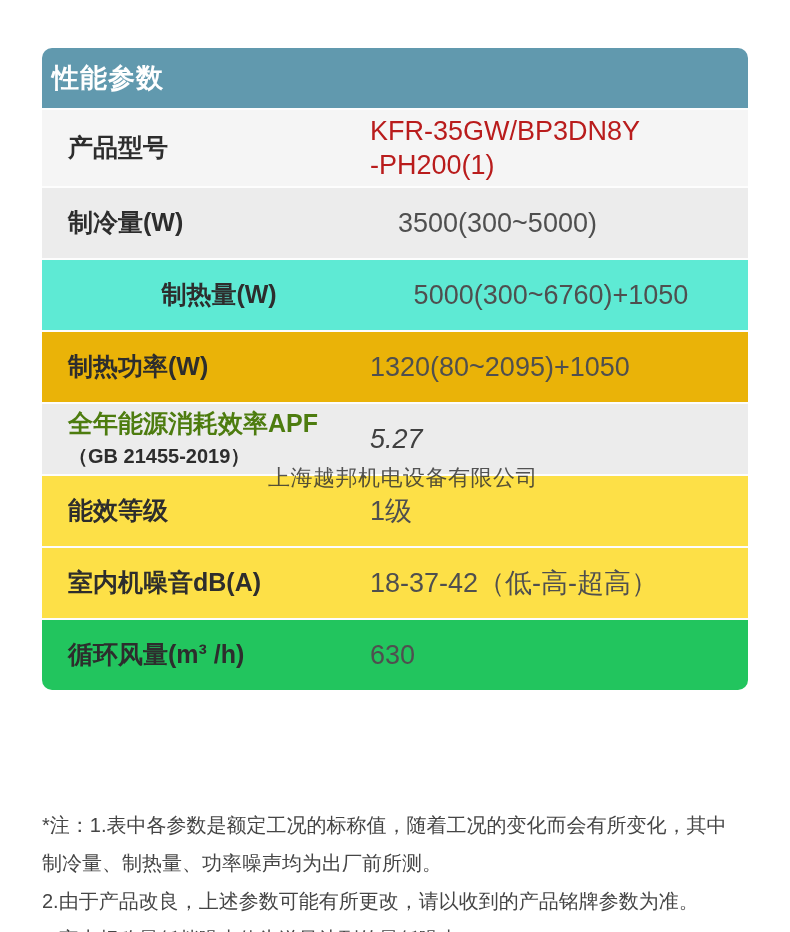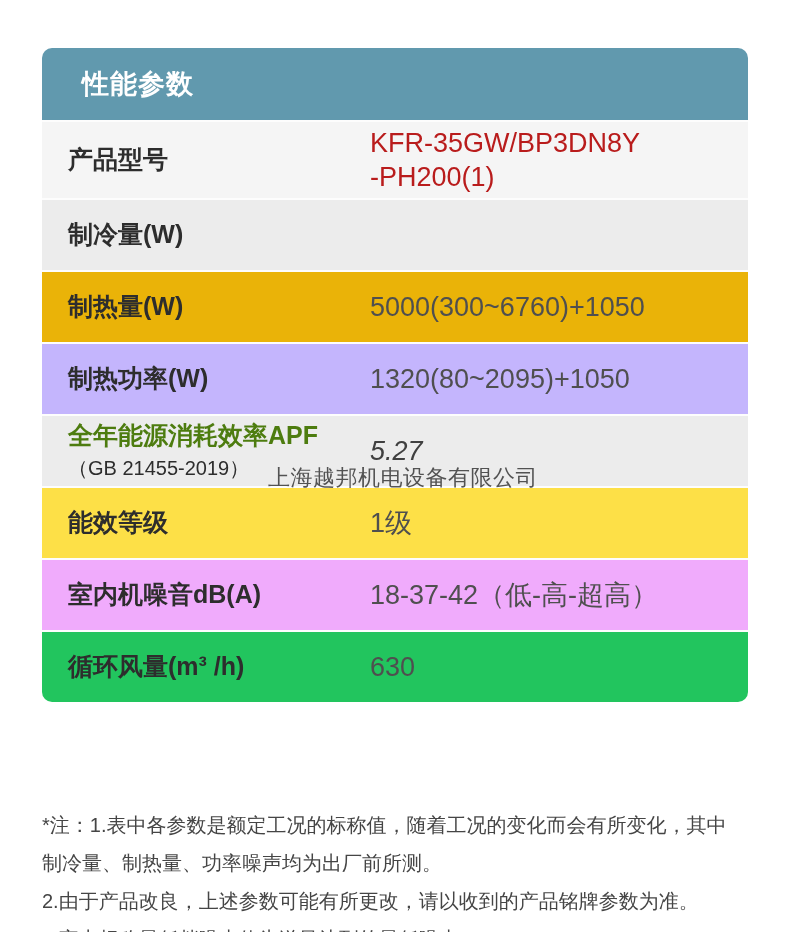--- a/index.html
+++ b/index.html
@@ -19,25 +19,25 @@
   }
   .spec-card {
     position: absolute;
     left: 42px;
     top: 48px;
     width: 706px;
     border-radius: 10px;
     overflow: hidden;
   }
   .card-header {
-    height: 72px;
+    height: 60px;
     background: #6199ae;
     display: flex;
     align-items: center;
-    padding-left: 40px;
+    padding-left: 10px;
     box-sizing: border-box;
   }
   .card-header .header-title {
     color: #ffffff;
     font-size: 27px;
     font-weight: bold;
     letter-spacing: 1px;
   }
   .spec-row {
     display: flex;
@@ -57,21 +57,21 @@
   }
   .row-label {
     font-size: 25px;
     font-weight: 600;
     color: #2d2d2d;
     line-height: 1.25;
   }
   .row-sublabel {
     display: block;
     font-size: 20px;
-    font-weight: 400;
+    font-weight: 700;
     color: #2d2d2d;
     margin-top: 3px;
   }
   .row-sublabel:empty { display: none; }
   .row-value-cell {
     flex: 1 1 auto;
     padding-right: 16px;
   }
   .row-value {
     font-size: 27px;
@@ -119,33 +119,36 @@
       <div class="row-value-cell">
         <span class="row-value" style="color: #b91c1c;">KFR-35GW/BP3DN8Y
 -PH200(1)</span>
       </div>
     </div>
 
     <div class="spec-row dark" style="background: rgb(236, 236, 236); gap: 28px;">
       <div class="row-label-cell">
         <span class="row-label" style="color: rgb(45, 45, 45);">制冷量(W)</span>
       </div>
-    </div>
-
-
-    <div class="spec-row dark" style="background: #eab308;">
+      <div class="row-value-cell">
+        <span class="row-value" style="color: rgb(79, 79, 79);">3500(300~5000)</span>
+      </div>
+    </div>
+
+
+    <div class="spec-row dark" style="background: #5eead4; text-align: center;">
       <div class="row-label-cell">
         <span class="row-label" style="color: rgb(45, 45, 45);">制热量(W)</span>
       </div>
       <div class="row-value-cell">
         <span class="row-value" style="color: rgb(79, 79, 79);">5000(300~6760)+1050</span>
       </div>
     </div>
 
-    <div class="spec-row light" style="background: #c4b5fd;">
+    <div class="spec-row light" style="background: #eab308;">
       <div class="row-label-cell">
         <span class="row-label" style="color: rgb(45, 45, 45);">制热功率(W)</span>
       </div>
       <div class="row-value-cell">
         <span class="row-value" style="color: rgb(79, 79, 79);">1320(80~2095)+1050</span>
       </div>
     </div>
 
     <div class="spec-row dark" style="background: rgb(236, 236, 236);">
       <div class="row-label-cell">
@@ -159,21 +162,21 @@
 
     <div class="spec-row light" style="background: #fde047;">
       <div class="row-label-cell">
         <span class="row-label" style="color: rgb(45, 45, 45);">能效等级</span>
       </div>
       <div class="row-value-cell">
         <span class="row-value" style="color: rgb(79, 79, 79);">1级</span>
       </div>
     </div>
 
-    <div class="spec-row dark" style="background: #f0abfc;">
+    <div class="spec-row dark" style="background: #fde047;">
       <div class="row-label-cell">
         <span class="row-label" style="color: rgb(45, 45, 45);">室内机噪音dB(A)</span>
       </div>
       <div class="row-value-cell">
         <span class="row-value" style="color: rgb(79, 79, 79);">18-37-42（低-高-超高）</span>
       </div>
     </div>
 
     <div class="spec-row light" style="background: #22c55e;">
       <div class="row-label-cell">

